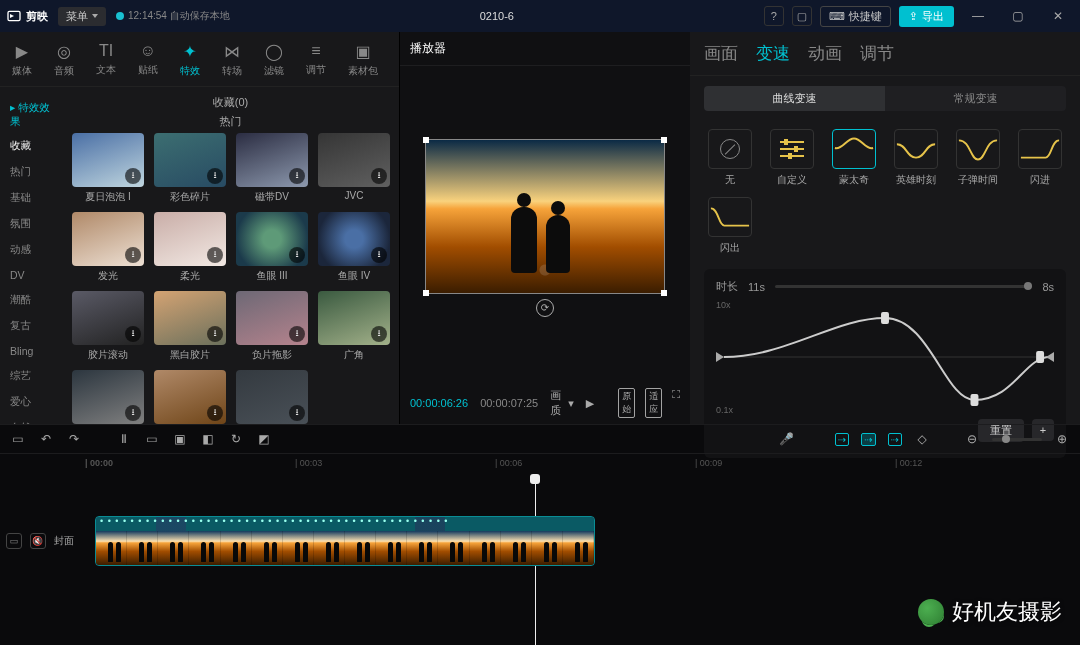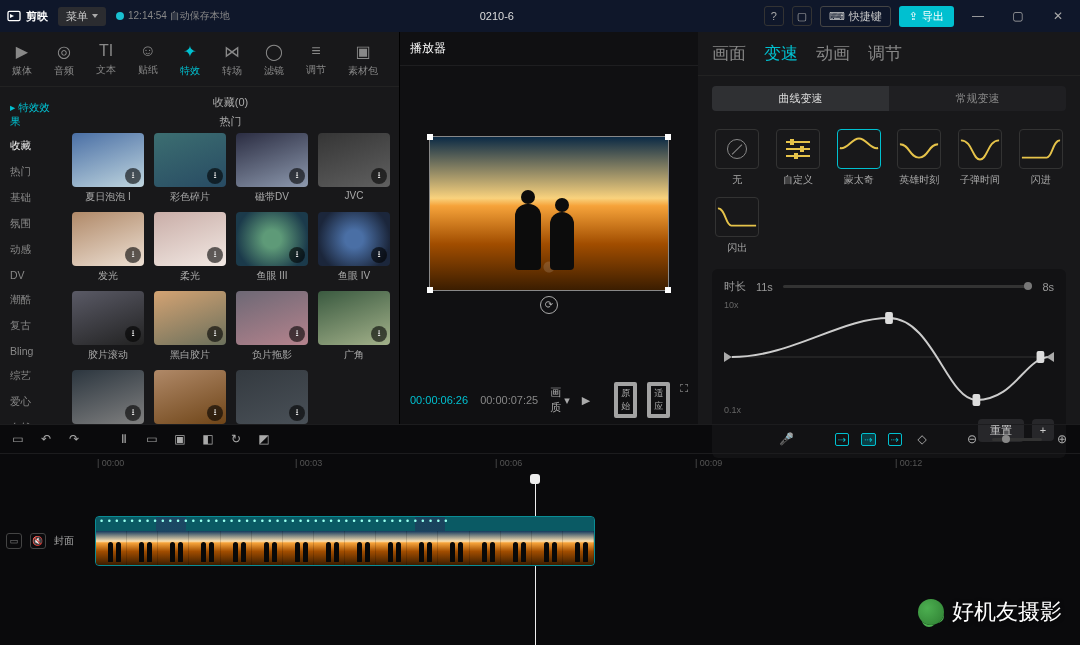--- a/index.html
+++ b/index.html
@@ -73,21 +73,21 @@
   .silA::after,.silB::after{content:"";position:absolute;top:-14px;left:50%;width:14px;height:14px;background:#0c0c0c;border-radius:50%;transform:translateX(-50%);}
   .handle{position:absolute;width:6px;height:6px;background:#fff;}
   .handle.tl{top:-3px;left:-3px}.handle.tr{top:-3px;right:-3px}.handle.bl{bottom:-3px;left:-3px}.handle.br{bottom:-3px;right:-3px}
   .rotbadge{position:absolute;left:50%;bottom:-24px;transform:translateX(-50%);width:18px;height:18px;border:1px solid #aaa;border-radius:50%;display:flex;align-items:center;justify-content:center;font-size:10px;color:#aaa;}
   .cfoot{ display:flex; align-items:center; gap:12px; padding:6px 10px; font-size:11px;margin-top:16px;}
   .tcur{color:#00c0d0;}
   .tdur{color:#888;}
   .graybtn{color:#aaa;display:flex;align-items:center;gap:3px;}
   .cfoot .sp{flex:1;}
   .rt{display:flex;gap:10px;color:#aaa;font-size:11px;}
-  .rtbox{border:4px solid #a3a3a3;border-radius:2px;padding:1px 3px;font-size:9px;}
+  .rtbox{border:1px solid #a3a3a3;border-radius:2px;padding:1px 3px;font-size:9px;}
 
   
   .right { width:390px; display:flex; flex-direction:column; background:#18181a;}
   .rtabs{ display:flex; gap:18px; padding:10px 14px; font-size:17px; border-bottom:1px solid #222;}
   .rtab{color:#888;} .rtab.active{color:#00c0d0;}
   .subtabs{display:flex; padding:10px 14px; gap:0;}
   .subtabs .stab{flex:1;text-align:center;padding:5px 0;background:#1f1f22;color:#888;font-size:11px;}
   .subtabs .stab:first-child{border-radius:4px 0 0 4px;}
   .subtabs .stab:last-child{border-radius:0 4px 4px 0;}
   .subtabs .stab.active{background:#2f3033;color:#ddd;}
@@ -479,21 +479,21 @@
     <span class="cyan">⇢</span>
     <span class="tic">◇</span>
     <span style="width:10px"></span>
     <span class="tic">⊖</span>
     <div style="width:50px;height:3px;background:#333;border-radius:2px;position:relative">
         <div style="position:absolute;left:10px;top:-3px;width:8px;height:8px;border-radius:50%;background:#888"></div>
       </div>
     <span class="tic">⊕</span>
   </div>
   <div class="ruler" id="ruler">
-      <span class="tick" style="left: 97px;">| 00:00</span>
+      <span class="tick" style="left: 85px; font-weight: bold;">| 00:00</span>
       <span class="tick" style="left: 295px;">| 00:03</span>
       <span class="tick" style="left: 495px;">| 00:06</span>
       <span class="tick" style="left: 695px;">| 00:09</span>
       <span class="tick" style="left: 895px;">| 00:12</span>
     </div>
   <div class="tracks">
     <div class="playhead"></div>
     <div class="trackhdr">
       <span class="thic">▭</span>
       <span class="thic">🔇</span>

